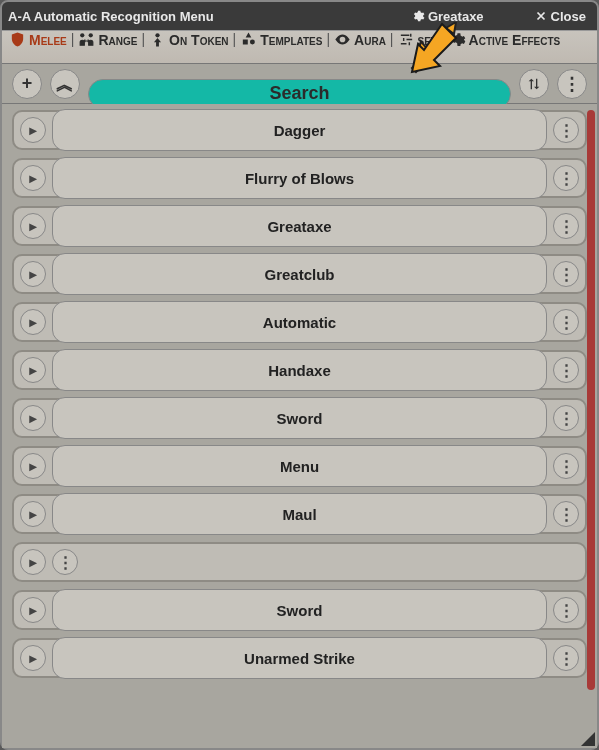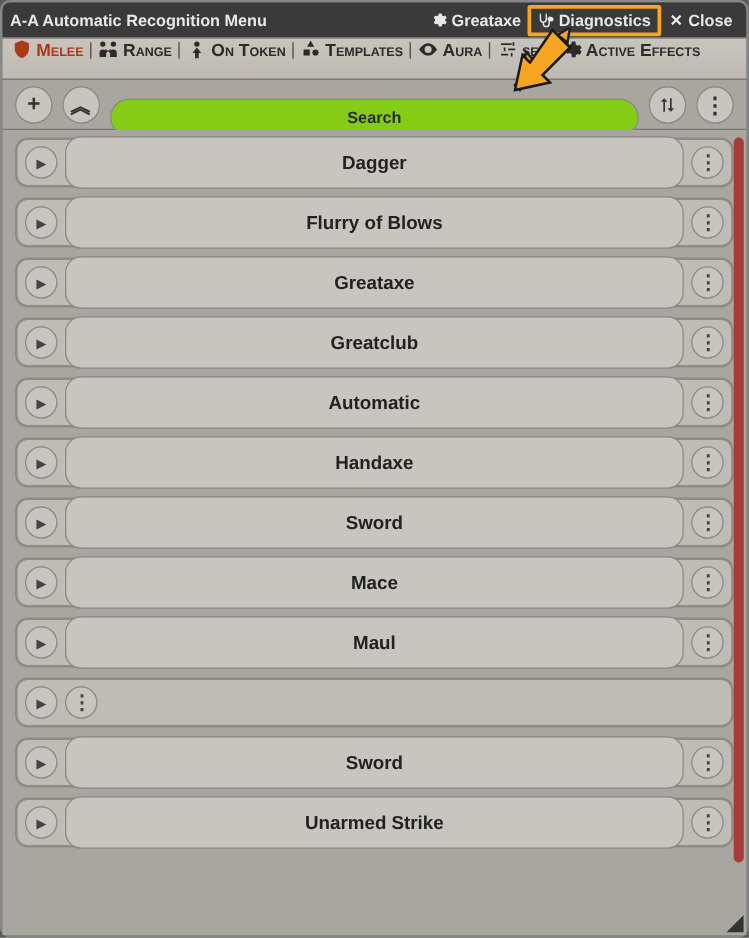--- a/index.html
+++ b/index.html
@@ -24,20 +24,21 @@
   .titlebar {
     height: 28px;
     background: #3a3a3a;
     border-radius: 6px 6px 0 0;
     display: flex;
     align-items: center;
     padding: 0 6px;
     color: #e8e8e8;
     font-size: 13px;
     font-weight: 600;
+    gap: 40px;
   }
   .titlebar .title { flex: 1; }
   .titlebar .tb-btn {
     display: flex;
     align-items: center;
     gap: 3px;
     padding: 2px 5px;
     cursor: pointer;
   }
   .titlebar .tb-btn.highlight {
@@ -90,24 +91,24 @@
     display: flex; align-items: center; justify-content: center;
     cursor: pointer;
     font-size: 18px;
     color: #333;
     font-weight: bold;
   }
   .search-field {
     flex: 1;
     height: 30px;
     border-radius: 15px;
-    background: #84cc16;
+    background: #14b8a6;
     border: 1px solid #888;
     text-align: center;
-    font-size: 13px;
+    font-size: 18px;
     color: #2b2b2b;
     font-weight: 600;
     outline: none;
     margin-top: 20px;
   }
   .search-field::placeholder { color: #2b2b2b; }
   
   .content {
     flex: 1;
     background: #a8a69f;
@@ -194,26 +195,20 @@
 <div class="window">
 
   <div class="titlebar">
     <span class="title">A-A Automatic Recognition Menu</span>
     <span class="tb-btn">
       <svg viewBox="0 0 24 24">
           <path d="M12 8a4 4 0 100 8 4 4 0 000-8zm9 4a7 7 0 00-.1-1.2l2.1-1.6-2-3.4-2.5 1a7 7 0 00-2-1.2L16 3h-4l-.5 2.6a7 7 0 00-2 1.2l-2.5-1-2 3.4 2.1 1.6A7 7 0 007 12c0 .4 0 .8.1 1.2L5 14.8l2 3.4 2.5-1a7 7 0 002 1.2L12 21h4l.5-2.6a7 7 0 002-1.2l2.5 1 2-3.4-2.1-1.6c.1-.4.1-.8.1-1.2z"></path>
         </svg>
       <span>Greataxe</span>
     </span>
-    <span class="tb-btn highlight">
-      <svg viewBox="0 0 24 24">
-          <path d="M19 8a3 3 0 11-2 5.2V17a5 5 0 01-10 0v-1.1A5 5 0 013 11V4a1 1 0 012 0v7a3 3 0 006 0V4a1 1 0 012 0v7a5 5 0 01-4 4.9V17a3 3 0 006 0v-3.8A3 3 0 0119 8z"></path>
-        </svg>
-      <span>Diagnostics</span>
-    </span>
     <span class="tb-btn">
       <svg viewBox="0 0 24 24">
           <path d="M18 6L6 18M6 6l12 12" stroke="#e8e8e8" stroke-width="3" fill="none"></path>
         </svg>
       <span>Close</span>
     </span>
   </div>
 
   <div class="tabs">
     <span class="tab active">
@@ -314,21 +309,21 @@
           <div class="pill">Handaxe</div>
           <div class="kebab">⋮</div>
         </div>
         <div class="row">
           <div class="chev">▸</div>
           <div class="pill">Sword</div>
           <div class="kebab">⋮</div>
         </div>
         <div class="row">
           <div class="chev">▸</div>
-          <div class="pill">Mace</div>
+          <div class="pill">Menu</div>
           <div class="kebab">⋮</div>
         </div>
         <div class="row">
           <div class="chev">▸</div>
           <div class="pill">Maul</div>
           <div class="kebab">⋮</div>
         </div>
         <div class="row">
           <div class="chev">▸</div>
           <div class="kebab">⋮</div>

